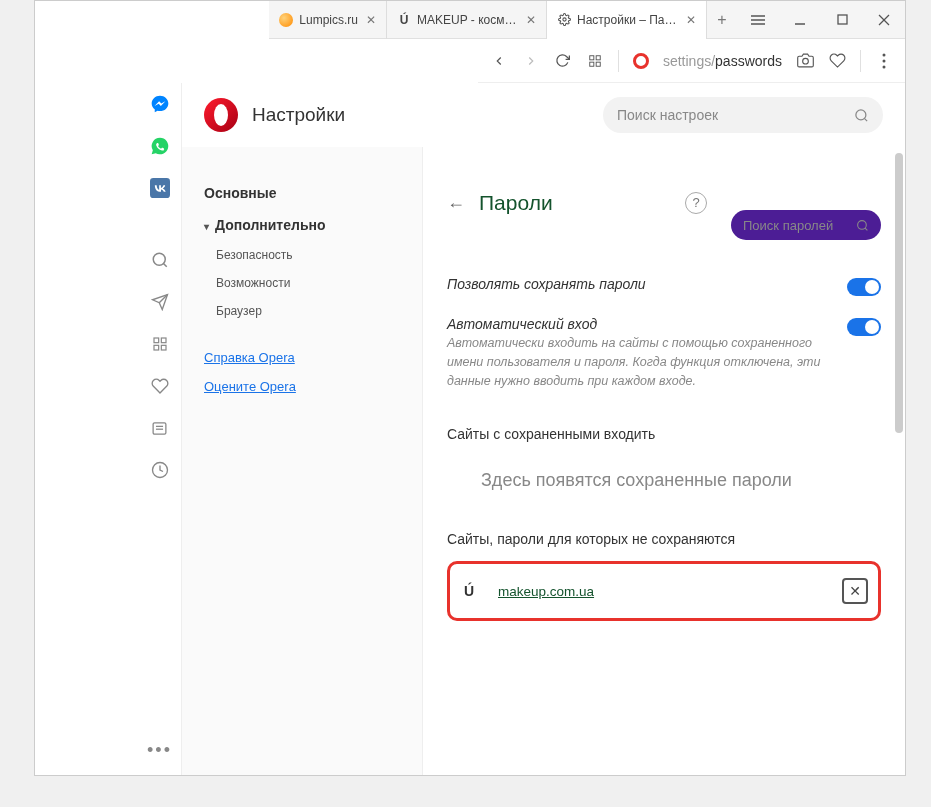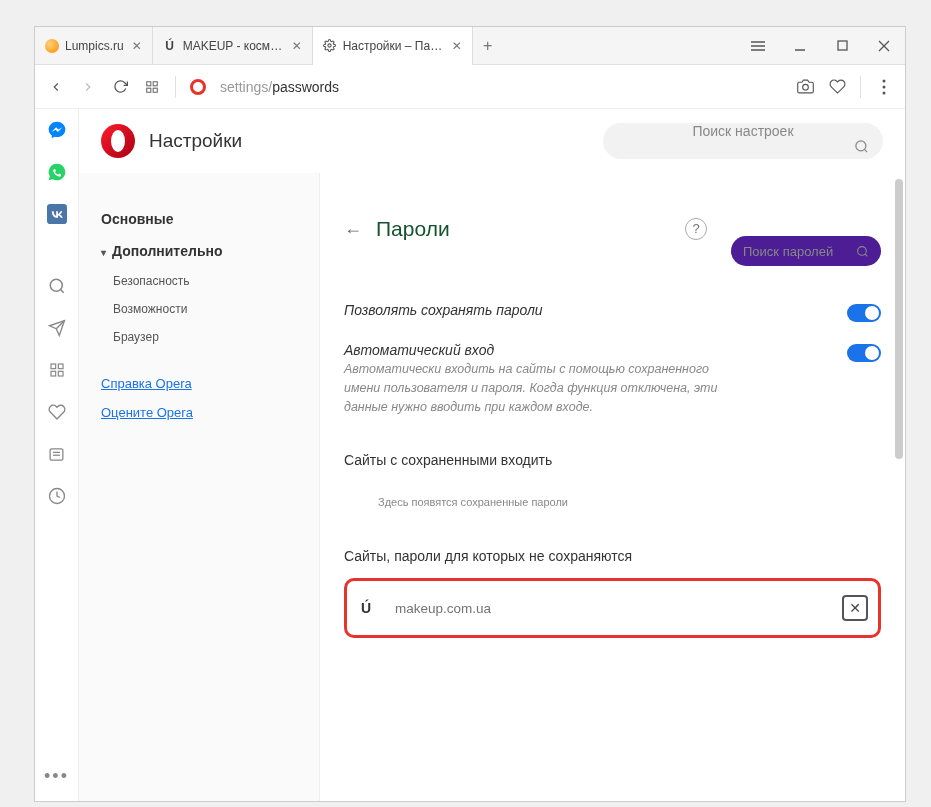--- a/index.html
+++ b/index.html
@@ -1,17 +1,17 @@
 <!DOCTYPE html>
 <html><head>
 <meta charset="utf-8">
 <style>
 * { box-sizing: border-box; margin: 0; padding: 0; font-family: -apple-system, BlinkMacSystemFont, "Segoe UI", Arial, sans-serif; }
 body { background: #f0f0f0; width: 931px; height: 807px; overflow: hidden; }
-.window { position: absolute; left: 34px; top: 26px; width: 872px; height: 776px; background: #fff; border: 1px solid #ccc; display: flex; flex-direction: column; }
+.window { position: absolute; left: 34px; top: 0; width: 872px; height: 776px; background: #fff; border: 1px solid #ccc; display: flex; flex-direction: column; align-items: flex-end; }
 .titlebar { height: 38px; display: flex; align-items: center; background: #f5f5f5; border-bottom: 1px solid #e0e0e0; }
 .tab { display: flex; align-items: center; height: 38px; padding: 0 8px 0 10px; border-right: 1px solid #ddd; font-size: 12px; color: #444; gap: 6px; max-width: 160px; }
 .tab.active { background: #fff; }
 .tab-title { white-space: nowrap; overflow: hidden; text-overflow: ellipsis; flex: 1; }
 .tab-close { width: 14px; height: 14px; display: flex; align-items: center; justify-content: center; color: #777; cursor: pointer; }
 .favicon { width: 14px; height: 14px; display: inline-flex; align-items: center; justify-content: center; font-size: 12px; }
 .orange-circle { width: 14px; height: 14px; border-radius: 50%; background: radial-gradient(circle at 35% 35%, #ffd27a, #ff8a00); }
 .gear-icon svg { width: 13px; height: 13px; }
 .plus-tab { width: 30px; display: flex; align-items: center; justify-content: center; color: #777; }
 .window-controls { margin-left: auto; display: flex; }
@@ -25,21 +25,21 @@
 .toolbar-right { margin-left: auto; display: flex; gap: 14px; align-items: center; }
 .body-area { flex: 1; display: flex; overflow: hidden; }
 .mini-sidebar { width: 44px; background: #fff; border-right: 1px solid #eee; display: flex; flex-direction: column; align-items: center; padding-top: 10px; gap: 20px; }
 .mini-icon { width: 22px; height: 22px; display: flex; align-items: center; justify-content: center; color: #888; }
 .mini-dots { margin-top: auto; margin-bottom: 14px; color: #888; font-size: 18px; letter-spacing: 2px; }
 .content-wrap { flex: 1; display: flex; flex-direction: column; background: #fff; }
 .header-row { height: 64px; display: flex; align-items: center; padding: 0 22px; gap: 14px; }
 .opera-logo { width: 34px; height: 34px; border-radius: 50%; background: linear-gradient(135deg, #ff1b2d 0%, #a70014 100%); position: relative; }
 .opera-logo::after { content: ""; position: absolute; left: 50%; top: 50%; width: 14px; height: 22px; border-radius: 50%; background: #fff; transform: translate(-50%, -50%); }
 .page-title { font-size: 19px; color: #333; }
-.search-settings { margin-left: auto; width: 280px; height: 36px; border-radius: 18px; background: #f2f2f2; display: flex; align-items: center; padding: 0 14px; color: #888; font-size: 14px; flex-direction: column; }
+.search-settings { margin-left: auto; width: 280px; height: 36px; border-radius: 18px; background: #f2f2f2; display: flex; align-items: center; padding: 0 14px; color: #888; font-size: 14px; }
 .search-settings .si { margin-left: auto; }
 .columns { flex: 1; display: flex; overflow: hidden; }
 .left-pane { width: 240px; background: #fafafa; padding: 30px 22px; font-size: 14px; }
 .nav-item { padding: 8px 0; color: #333; cursor: pointer; }
 .nav-item.bold { font-weight: 600; }
 .nav-sub { padding: 7px 0 7px 12px; color: #555; font-size: 12px; }
 .nav-link { padding: 7px 0; color: #1a73e8; text-decoration: underline; font-size: 13px; cursor: pointer; }
 .nav-sep { height: 18px; }
 .chevron { display: inline-block; margin-right: 6px; font-size: 10px; color: #555; }
 .main-pane { flex: 1; background: #fff; border-left: 1px solid #eee; padding: 18px 24px; overflow-y: auto; position: relative; }
@@ -49,24 +49,24 @@
 .help-icon { margin-left: auto; width: 22px; height: 22px; border: 1.5px solid #aaa; border-radius: 50%; display: flex; align-items: center; justify-content: center; font-size: 13px; color: #777; }
 .search-pw { width: 150px; height: 30px; border-radius: 15px; background: #4c1d95; display: flex; align-items: center; padding: 0 12px; color: #888; font-size: 13px; margin-left: 10px; margin-top: 45px; }
 .search-pw .si { margin-left: auto; }
 .setting-row { display: flex; align-items: flex-start; padding: 10px 0; }
 .setting-text { flex: 1; font-style: italic; }
 .setting-title { font-size: 14px; color: #333; margin-bottom: 2px; }
 .setting-desc { font-size: 12.5px; color: #888; line-height: 1.5; max-width: 400px; }
 .toggle { width: 34px; height: 18px; border-radius: 9px; background: #1a73e8; position: relative; flex-shrink: 0; margin-top: 2px; }
 .toggle::after { content: ""; position: absolute; right: 2px; top: 2px; width: 14px; height: 14px; border-radius: 50%; background: #fff; }
 .section-title { font-size: 14px; color: #333; margin-top: 26px; margin-bottom: 14px; }
-.empty-text { font-size: 11px; color: #888; padding: 14px 0 14px 34px; }
+.empty-text { font-size: 18px; color: #888; padding: 14px 0 14px 34px; }
 .site-row { display: flex; align-items: center; padding: 14px 10px; border: 3px solid #e8322c; border-radius: 10px; margin-top: 6px; }
 .site-icon { width: 18px; text-align: center; font-size: 14px; font-weight: 600; color: #333; margin-right: 20px; }
-.site-link { color: #737373; font-size: 13.5px; }
+.site-link { color: #14532d; text-decoration: underline; font-size: 13.5px; }
 .row-close { margin-left: auto; width: 26px; height: 26px; border: 2px solid #555; border-radius: 4px; display: flex; align-items: center; justify-content: center; color: #444; font-size: 14px; }
 .scrollbar-track { position: absolute; right: 2px; top: 0; bottom: 0; width: 10px; }
 .scrollbar-thumb { position: absolute; right: 0; top: 6px; width: 8px; height: 280px; background: #ccc; border-radius: 4px; }
 svg { display: block; }
 </style>
 </head>
 <body>
 
 <div class="window">
 

